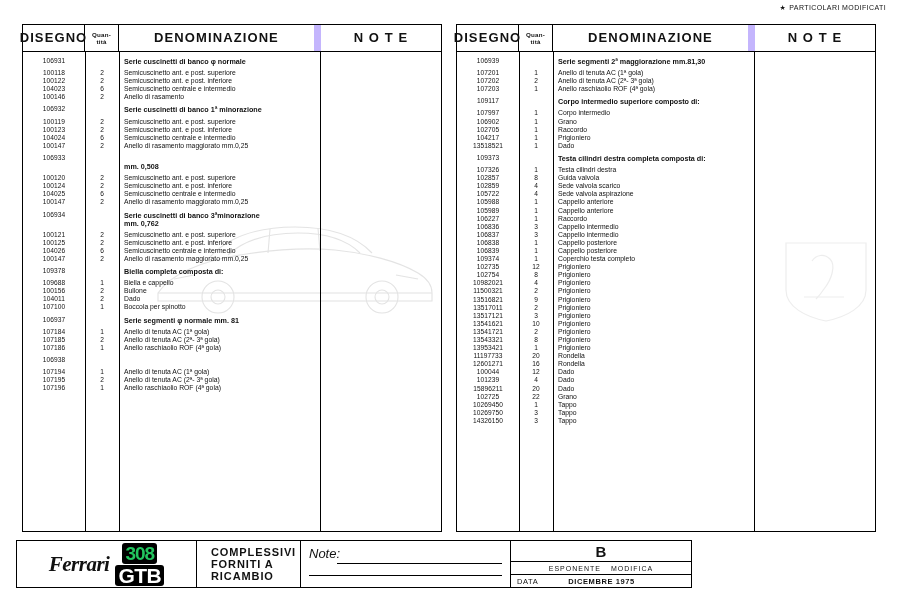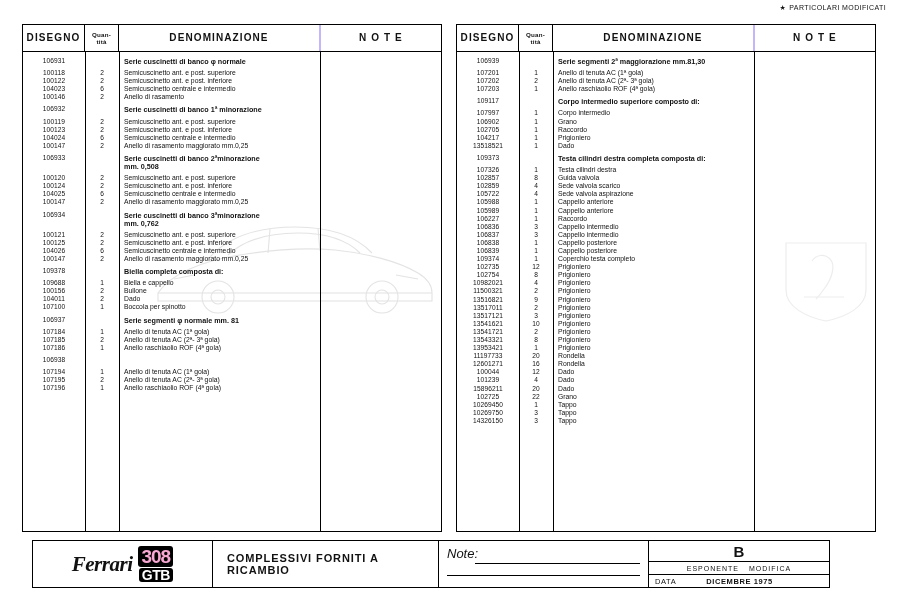--- a/index.html
+++ b/index.html
@@ -8,50 +8,50 @@
 
   .topnote{position:absolute;right:14px;top:4px;font-size:7px;letter-spacing:.4px;}
   .topnote .star{font-size:7px;margin-right:3px;}
 
   
   .tbl{position:absolute;border:1px solid #000;box-sizing:border-box;}
   .tbl.left{left:22px;top:24px;width:420px;height:508px;}
   .tbl.right{left:456px;top:24px;width:420px;height:508px;}
 
   .thead{display:flex;height:27px;border-bottom:1px solid #000;box-sizing:border-box;}
-  .th{display:flex;align-items:center;justify-content:center;font-size:10px;letter-spacing:1.1px;font-weight:bold;box-sizing:border-box;text-align:center;line-height:1.15;}
+  .th{display:flex;align-items:center;justify-content:center;font-size:13px;letter-spacing:1.1px;font-weight:bold;box-sizing:border-box;text-align:center;line-height:1.15;}
   .th.c1{width:62px;border-right:1px solid #000;}
   .th.c2{width:34px;border-right:1px solid #000;font-size:6.2px;letter-spacing:.2px;}
-  .th.c3{flex:1;border-right:2px solid #c4b5fd;}
+  .th.c3{flex:1;border-right:7px solid #c4b5fd;}
   .th.c4{width:120px;}
 
   .tbody{position:relative;height:480px;}
   .vline{position:absolute;top:0;bottom:0;width:0;border-left:1px solid #000;}
   .v1{left:62px;} .v2{left:96px;} .v3{right:120px;}
 
   .rows{position:absolute;left:0;top:0;right:0;padding-top:5px;}
   .row{display:flex;align-items:flex-start;height:8.1px;}
   .cell-dis{width:62px;text-align:center;font-size:6.6px;font-family:"Liberation Sans",sans-serif;letter-spacing:.1px;}
   .cell-qty{width:34px;text-align:center;font-size:6.6px;}
   .cell-den{flex:1;padding-left:5px;font-size:6.8px;letter-spacing:0;white-space:nowrap;}
   .cell-den.b{font-weight:bold;font-size:7.2px;}
   .spacer{height:4px;}
 
   
   .car{position:absolute;left:150px;top:205px;width:290px;height:120px;opacity:.16;pointer-events:none;}
   .logo-wm{position:absolute;right:14px;top:235px;width:120px;height:90px;opacity:.10;pointer-events:none;}
 
   
-  .title-block{position:absolute;left:32px;top:540px;width:798px;height:48px;border:1px solid #000;box-sizing:border-box;display:flex;}
+  .title-block{position:absolute;left:16px;top:540px;width:676px;height:48px;border:1px solid #000;box-sizing:border-box;display:flex;}
   .tb-logo{width:180px;border-right:1px solid #000;box-sizing:border-box;display:flex;align-items:center;justify-content:center;gap:6px;}
   .ferrari-word{font-family:"Liberation Serif",serif;font-style:italic;font-weight:bold;font-size:21px;letter-spacing:-.5px;}
   .badge{display:flex;flex-direction:column;align-items:center;justify-content:center;line-height:1;}
   .badge .num{font-family:"Liberation Sans",sans-serif;font-weight:bold;font-size:19px;letter-spacing:-1px;
-     background:#000;color:#f9a8d4;padding:1px 3px;border-radius:3px;}
-  .badge .sub{font-family:"Liberation Sans",sans-serif;font-weight:bold;font-size:14px;letter-spacing:-.5px;
+     background:#000;color:#22c55e;padding:1px 3px;border-radius:3px;}
+  .badge .sub{font-family:"Liberation Sans",sans-serif;font-weight:bold;font-size:21px;letter-spacing:-.5px;
      background:#000;color:#fff;padding:0 3px;border-radius:3px;margin-top:1px;}
   .tb-desc{flex:1;display:flex;align-items:center;padding-left:14px;font-size:11px;font-weight:bold;letter-spacing:.9px;border-right:1px solid #000;box-sizing:border-box;}
   .tb-note{width:210px;border-right:1px solid #000;box-sizing:border-box;position:relative;padding:5px 8px;}
   .tb-note .lbl{font-size:13px;font-style:italic;}
   .ln{border-bottom:1px solid #000;height:11px;margin-left:0;}
   .ln.first{margin-left:28px;margin-top:-9px;}
   .tb-rev{width:180px;box-sizing:border-box;position:relative;}
   .rev-letter{position:absolute;left:50%;transform:translateX(-50%);top:2px;font-size:15px;font-weight:bold;}
   .rev-r1{position:absolute;left:0;right:0;top:20px;height:14px;border-top:1px solid #000;border-bottom:1px solid #000;box-sizing:border-box;display:flex;align-items:center;justify-content:center;font-size:7px;letter-spacing:1px;gap:10px;}
   .rev-r2{position:absolute;left:0;right:0;top:34px;bottom:0;display:flex;align-items:center;padding-left:6px;font-size:7.5px;letter-spacing:.6px;gap:14px;}
@@ -153,21 +153,20 @@
           </div>
           <div class="row">
             <div class="cell-dis">100147</div>
             <div class="cell-qty">2</div>
             <div class="cell-den">Anello di rasamento maggiorato mm.0,25</div>
           </div>
           <div class="spacer"></div>
           <div class="row">
             <div class="cell-dis">106933</div>
             <div class="cell-qty"></div>
-            <div class="cell-den b">Serie cuscinetti di banco 2ªminorazione</div>
           </div>
           <div class="row">
             <div class="cell-dis"></div>
             <div class="cell-qty"></div>
             <div class="cell-den b">mm. 0,508</div>
           </div>
           <div class="spacer"></div>
           <div class="row">
             <div class="cell-dis">100120</div>
             <div class="cell-qty">2</div>

